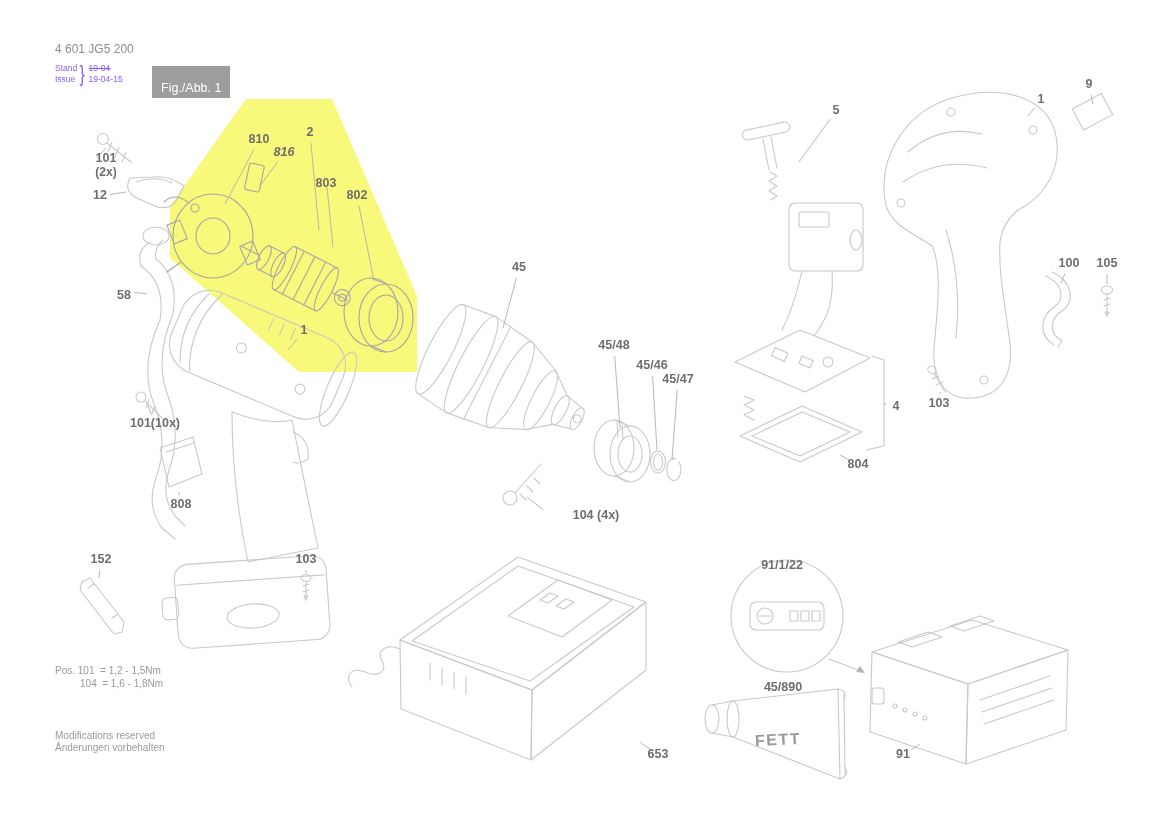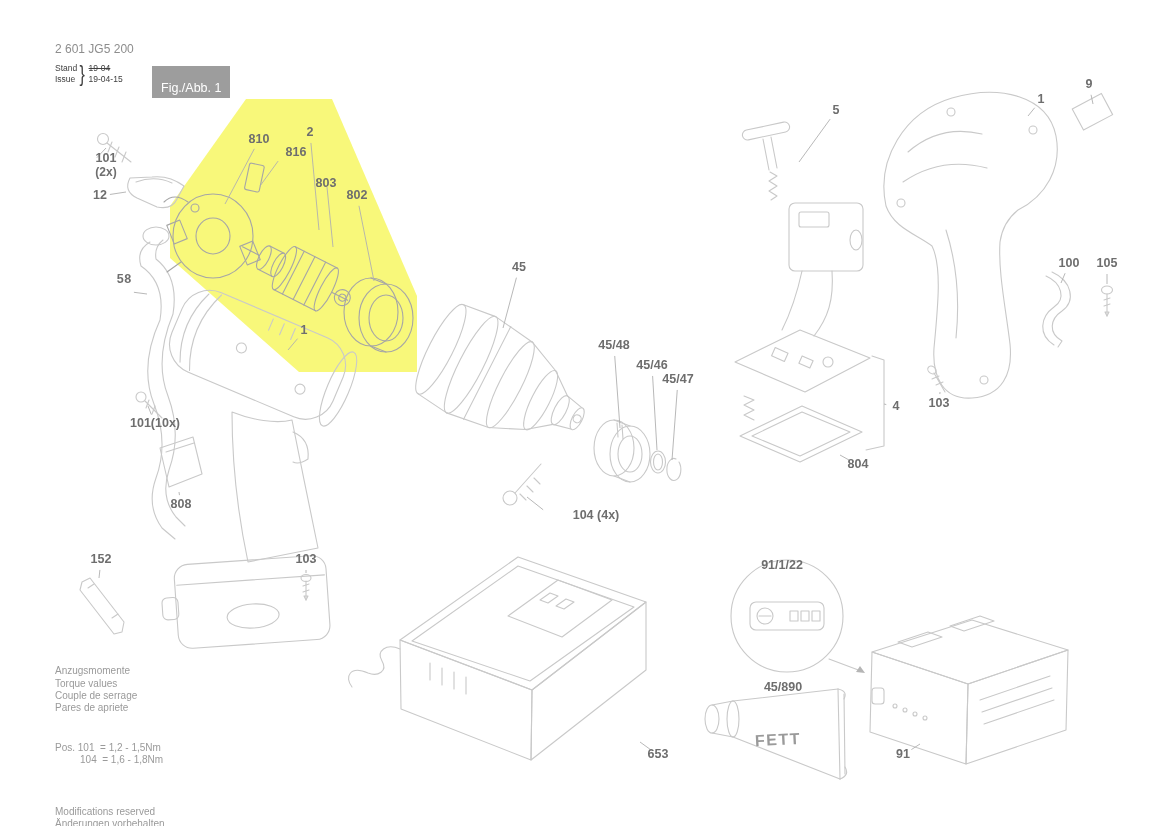--- a/index.html
+++ b/index.html
@@ -6,39 +6,39 @@
   #canvas{position:relative;width:1169px;height:826px;overflow:hidden;background:#fff;
           font-family:"Liberation Sans",sans-serif;}
   svg.layer{position:absolute;left:0;top:0;width:1169px;height:826px;}
   #art{z-index:1;}
   #leaders{z-index:2;}
   #labels-layer{position:absolute;left:0;top:0;width:1169px;height:826px;z-index:3;}
   .part-label{position:absolute;transform:translate(-50%,-50%);font-weight:bold;
               font-size:12.5px;color:#6e6e6e;white-space:nowrap;text-align:center;line-height:1.1;}
   .part-sub{font-weight:bold;font-size:12px;}
   .doc-code{position:absolute;left:55px;top:42px;font-size:12px;color:#8d8d8d;z-index:4;}
-  .revision{position:absolute;left:55px;top:63px;display:flex;align-items:center;color:#404040;z-index:4;}
+  .revision{position:absolute;left:55px;top:63px;display:flex;align-items:center;color:#8b5cf6;z-index:4;}
   .rev-labels,.rev-values{font-size:8.5px;line-height:1.3;}
   .rev-brace{font-size:19px;font-weight:normal;margin:0 3px 0 2px;transform:scale(0.85,1.15);}
   .struck{text-decoration:line-through;}
   .fig-badge{position:absolute;left:152px;top:66px;background:#9d9d9d;color:#ffffff;
              font-size:12.5px;padding:15px 9px 3px 9px;z-index:4;}
   .notes{position:absolute;left:55px;top:641px;font-size:10px;color:#9a9a9a;line-height:1.22;
          white-space:pre;z-index:4;}
   .notes .grp{margin:0 0 3px 0;}
   .notes .grp.modif{margin-top:13px;}
   .fett{position:absolute;left:778px;top:740px;transform:translate(-50%,-50%) rotate(-3deg);
         font-size:16px;font-weight:bold;color:#9a9a9a;letter-spacing:1.5px;z-index:3;}
 </style>
 </head>
 <body>
 
 <div id="canvas">
 
-  <div class="doc-code">2 601 JG5 200</div>
+  <div class="doc-code">4 601 JG5 200</div>
 
   <div class="revision">
     <div class="rev-labels">
       <div>Stand</div>
       <div>Issue</div>
     </div>
     <div class="rev-brace">}</div>
     <div class="rev-values">
       <div class="struck">19-04</div>
       <div>19-04-15</div>
@@ -347,28 +347,28 @@
         <line x1="1107" y1="274" x2="1107" y2="284"></line>
         <line x1="939.8304547985374" y1="394.0345424175512" x2="940" y2="392"></line>
         <line x1="886.2985749985467" y1="404.57464374963666" x2="884" y2="404"></line>
         <line x1="849.2584272387846" y1="460.1435706882137" x2="840" y2="455"></line>
         <line x1="911.3957015715215" y1="749.5674872184272" x2="920" y2="744"></line>
       </g>
   </svg>
 
   <div id="labels-layer">
       <div class="part-label" style="left: 259px; top: 140px;">810</div>
-      <div class="part-label" style="left: 296px; top: 153px;">816</div>
+      <div class="part-label" style="left: 284px; top: 153px; font-style: italic;">816</div>
       <div class="part-label" style="left: 310px; top: 133px;">2</div>
       <div class="part-label" style="left: 326px; top: 177px; margin-top: 7px;">803</div>
       <div class="part-label" style="left: 357px; top: 196px;">802</div>
       <div class="part-label" style="left: 304px; top: 331px;">1</div>
       <div class="part-label" style="left: 94px; top: 165px; margin-left: 12px;">101<div class="part-sub">(2x)</div></div>
       <div class="part-label" style="left: 100px; top: 196px;">12</div>
-      <div class="part-label" style="left: 124px; top: 281px; font-family: Liberation Mono, monospace;">58</div>
+      <div class="part-label" style="left: 124px; top: 296px;">58</div>
       <div class="part-label" style="left: 155px; top: 424px;">101(10x)</div>
       <div class="part-label" style="left: 181px; top: 505px;">808</div>
       <div class="part-label" style="left: 101px; top: 560px;">152</div>
       <div class="part-label" style="left: 306px; top: 560px;">103</div>
       <div class="part-label" style="left: 519px; top: 268px;">45</div>
       <div class="part-label" style="left: 614px; top: 346px;">45/48</div>
       <div class="part-label" style="left: 652px; top: 366px;">45/46</div>
       <div class="part-label" style="left: 678px; top: 380px;">45/47</div>
       <div class="part-label" style="left: 551px; top: 516px; margin-left: 45px;">104 (4x)</div>
       <div class="part-label" style="left: 658px; top: 755px;">653</div>
@@ -381,18 +381,17 @@
       <div class="part-label" style="left: 896px; top: 407px;">4</div>
       <div class="part-label" style="left: 858px; top: 465px;">804</div>
       <div class="part-label" style="left: 782px; top: 566px;">91/1/22</div>
       <div class="part-label" style="left: 783px; top: 688px;">45/890</div>
       <div class="part-label" style="left: 903px; top: 755px;">91</div>
     </div>
 
   <div class="fett">FETT</div>
 
   <div class="notes">
-    <div class="grp"><div>Anzugsmomente</div><div>Torque values</div><div>Couple de serrage</div><div>Pares de apriete</div></div>
     <div class="grp"><div>Pos. 101  = 1,2 - 1,5Nm</div><div>         104  = 1,6 - 1,8Nm</div></div>
     <div class="grp modif"><div>Modifications reserved</div><div>Änderungen vorbehalten</div></div>
   </div>
 
 </div>
 
 </body></html>

